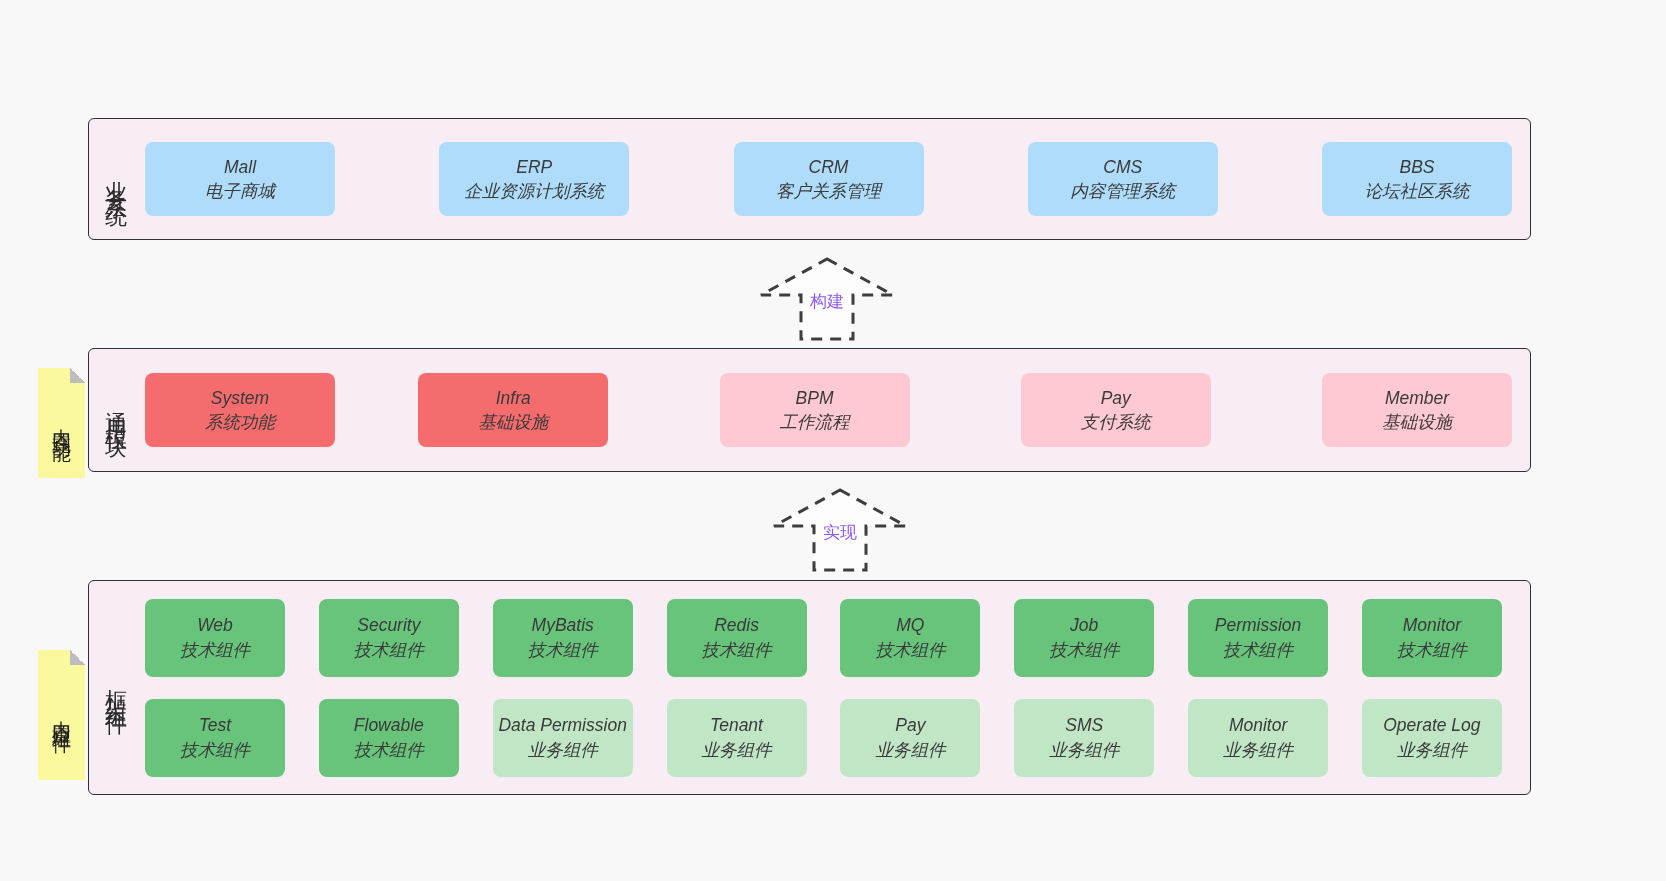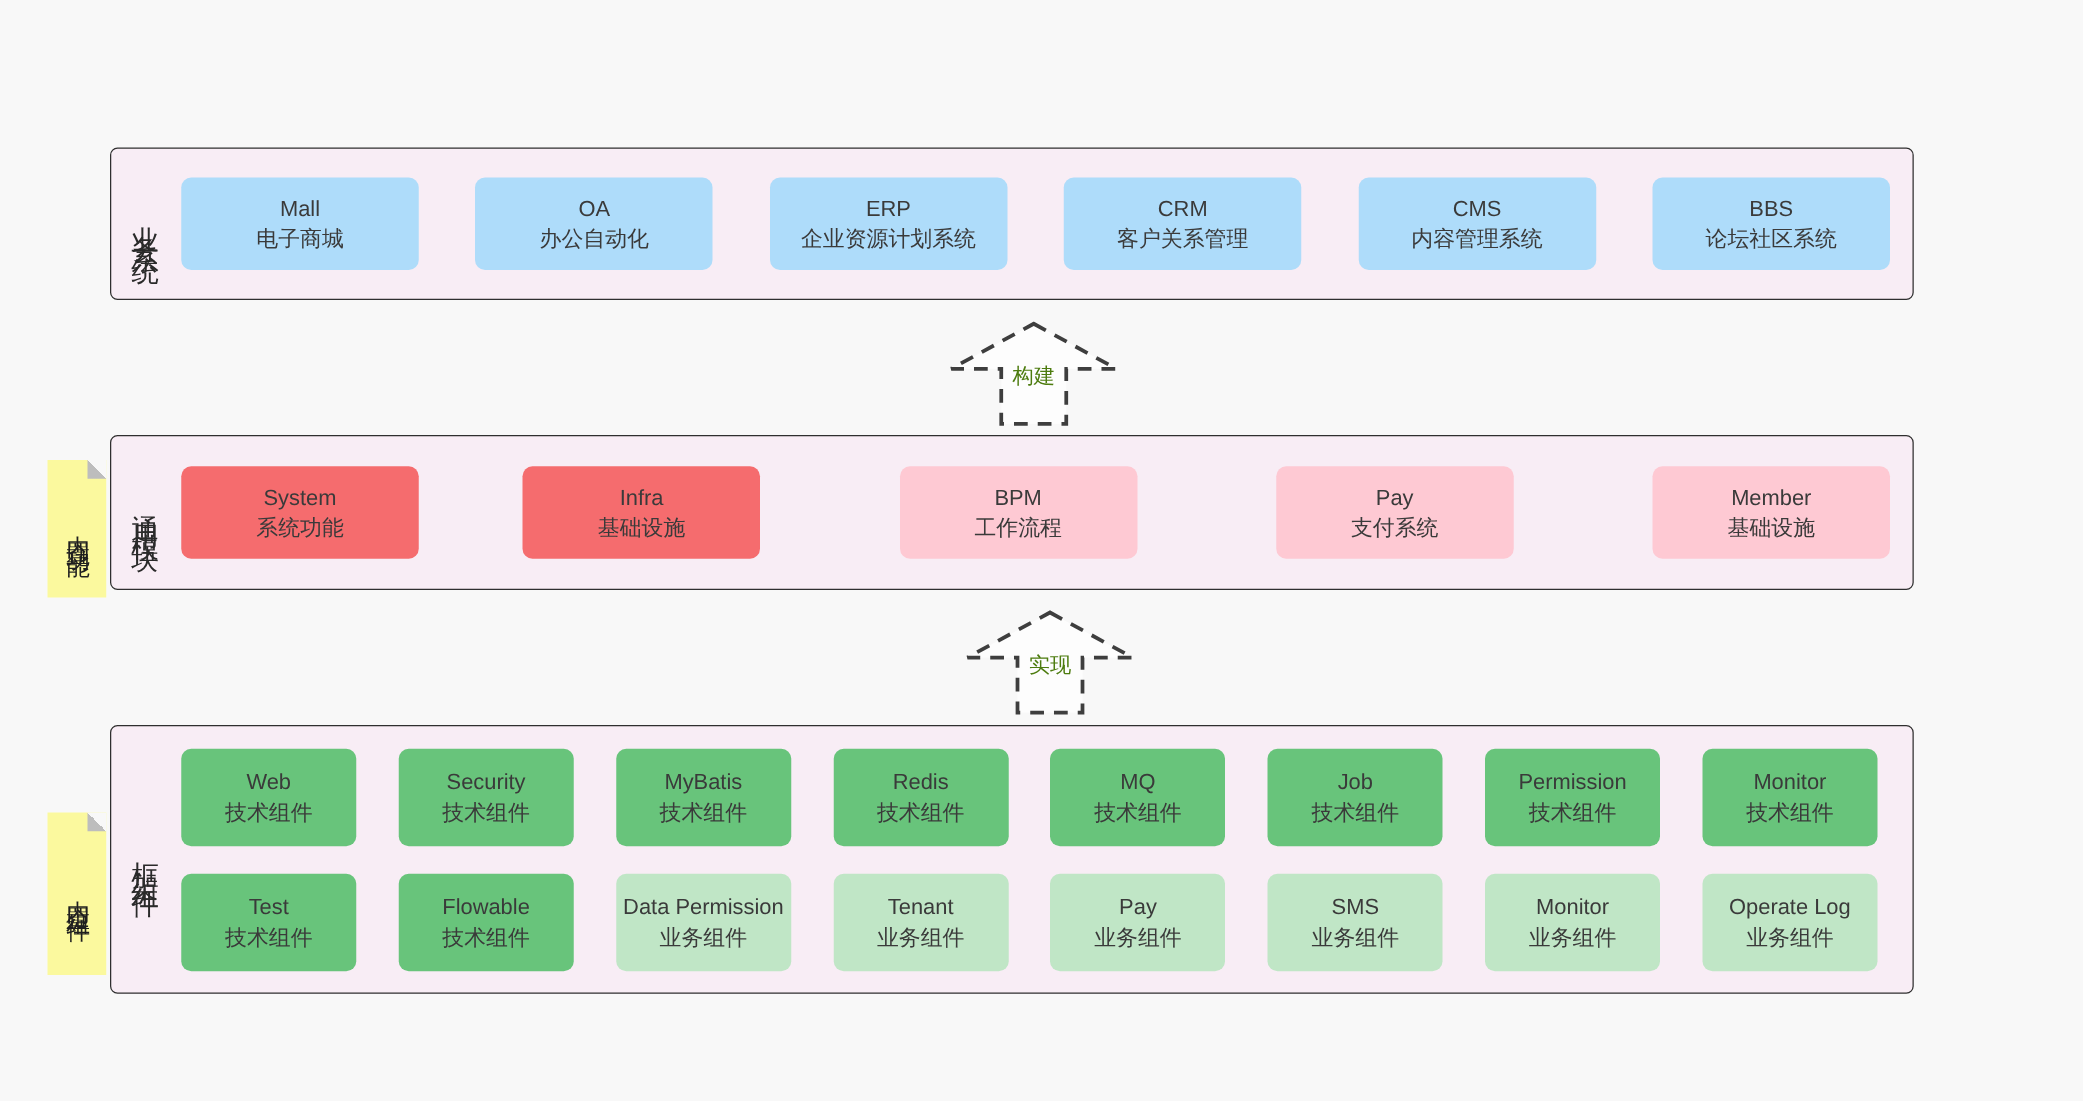--- a/index.html
+++ b/index.html
@@ -17,21 +17,21 @@
   #layer-modules{top:348px;height:124px;}
   #layer-components{top:580px;height:215px;}
 
   .layer-label{position:absolute;left:12px;top:50%;transform:translateY(-50%);
     writing-mode:vertical-rl;text-orientation:upright;font-size:22px;color:#2a2a2a;
     letter-spacing:8px;white-space:nowrap;}
 
   .rows{position:absolute;left:56px;right:18px;top:0;height:100%;
     display:flex;flex-direction:column;justify-content:center;gap:22px;}
   #layer-components .rows{right:28px;}
-  .box-row{display:flex;justify-content:space-between;}
+  .box-row{display:flex;justify-content:space-between;font-style:italic;}
 
   .box{border-radius:8px;display:flex;flex-direction:column;align-items:center;
     justify-content:center;text-align:center;font-size:17.5px;line-height:1.4;
     color:var(--text);box-sizing:border-box;padding:2px 4px;}
   #layer-business .box,#layer-modules .box{width:190px;height:74px;}
   #layer-components .box{width:140px;height:78px;}
   .box.blue{background:var(--blue);}
   .box.red{background:var(--red);}
   .box.pink{background:var(--pink);margin-left:28px;}
   .box.green{background:var(--green);}
@@ -44,38 +44,34 @@
     background:linear-gradient(to bottom left,var(--background) 0 50%,#bdbdbd 50% 100%);}
   .note-text{position:absolute;top:50%;left:50%;transform:translate(-50%,-50%);
     writing-mode:vertical-rl;text-orientation:upright;font-size:19px;
     letter-spacing:5px;color:#1f1f1f;white-space:nowrap;}
 
   .arrow{position:absolute;width:136px;height:84px;}
   #arrow-build{left:759px;top:257px;}
   #arrow-impl{left:772px;top:488px;}
   .arrow svg{display:block;width:100%;height:100%;}
   .arrow-label{position:absolute;left:50%;top:44px;transform:translate(-50%,-50%);
-    background:#fdfdfd;padding:1px 3px;font-size:17px;color:#4d7c0f;white-space:nowrap;}
+    background:#fdfdfd;padding:1px 3px;font-size:17px;color:#8b5cf6;white-space:nowrap;}
 </style>
 </head>
 <body>
 
 <div class="canvas">
 
   <section class="layer" id="layer-business">
     <div class="layer-label">业务系统</div>
     <div class="rows">
         <div class="box-row">
           <div class="box blue">
             <div>Mall</div>
             <div>电子商城</div>
-          </div>
-          <div class="box blue">
-            <div>OA</div>
-            <div>办公自动化</div>
           </div>
           <div class="box blue">
             <div>ERP</div>
             <div>企业资源计划系统</div>
           </div>
           <div class="box blue">
             <div>CRM</div>
             <div>客户关系管理</div>
           </div>
           <div class="box blue">

